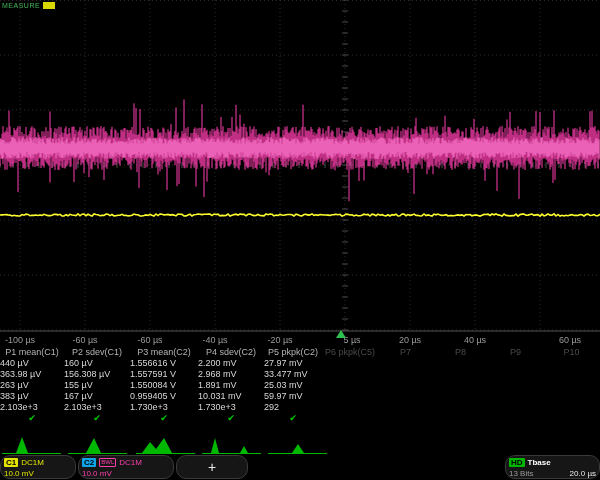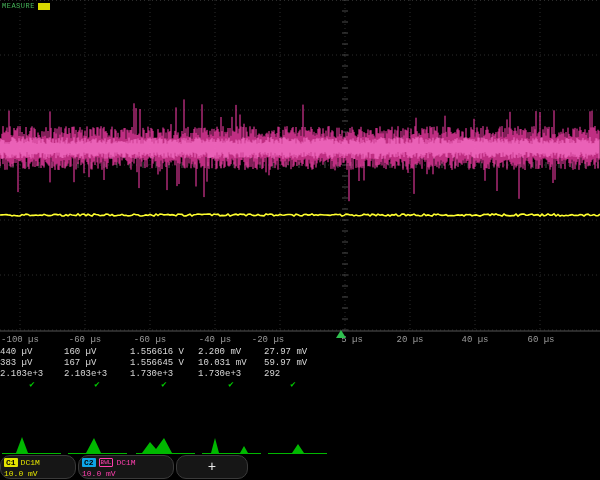--- a/index.html
+++ b/index.html
@@ -1,18 +1,18 @@
 <!DOCTYPE html>
 <html><head>
 <meta charset="utf-8">
 <style>
   * { margin:0; padding:0; box-sizing:border-box; }
   html,body { width:600px; height:480px; background:#000; overflow:hidden;
               font-family:"Liberation Sans", sans-serif; }
-  #screen { position:relative; width:600px; height:480px; background:#000;font-family:Liberation Mono, monospace; }
+  #screen { position:relative; width:600px; height:480px; background:#000; }
 
   
   #plot { position:absolute; top:0; left:0; display:block; }
 
   
   .tl { position:absolute; top:2px; left:2px; display:flex; gap:3px; align-items:center; z-index:4; }
   .tl-text { color:#46b85a; font-size:7px; letter-spacing:.5px; }
   .chip-mini { width:12px; height:7px; background:#d8d800; }
 
   
@@ -77,40 +77,66 @@
   <div class="tl">
     <span class="tl-text">MEASURE</span>
     <span class="chip-mini"></span>
   </div>
 
   <div class="time-axis">
     <span class="tlabel" style="left:20px">-100 µs</span>
     <span class="tlabel" style="left:85px">-60 µs</span>
     <span class="tlabel" style="left:150px">-60 µs</span>
     <span class="tlabel" style="left:215px">-40 µs</span>
-    <span class="tlabel" style="left:268px">-20 µs</span>
+    <span class="tlabel" style="left:280px">-20 µs</span>
     <span class="tlabel" style="left:352px">5 µs</span>
     <span class="tlabel" style="left:410px">20 µs</span>
     <span class="tlabel" style="left:475px">40 µs</span>
-    <span class="tlabel" style="left:541px">60 µs</span>
+    <span class="tlabel" style="left:570px">60 µs</span>
     <span class="trig"></span>
   </div>
 
   <div class="mtable">
+    <div class="mrow">
+      <div class="mcell mhead w0">P1 mean(C1)</div>
+      <div class="mcell mhead w1">P2 sdev(C1)</div>
+      <div class="mcell mhead w2">P3 mean(C2)</div>
+      <div class="mcell mhead w3">P4 sdev(C2)</div>
+      <div class="mcell mhead w4">P5 pkpk(C2)</div>
+      <div class="mcell mhead dim w5">P6 pkpk(C5)</div>
+      <div class="mcell mhead dim w6">P7</div>
+      <div class="mcell mhead dim w7">P8</div>
+      <div class="mcell mhead dim w8">P9</div>
+      <div class="mcell mhead dim w9">P10</div>
+    </div>
     <div class="mrow">
       <div class="mcell w0">440 µV</div>
       <div class="mcell w1">160 µV</div>
       <div class="mcell w2">1.556616 V</div>
       <div class="mcell w3">2.200 mV</div>
       <div class="mcell w4">27.97 mV</div>
     </div>
     <div class="mrow">
+      <div class="mcell w0">363.98 µV</div>
+      <div class="mcell w1">156.308 µV</div>
+      <div class="mcell w2">1.557591 V</div>
+      <div class="mcell w3">2.968 mV</div>
+      <div class="mcell w4">33.477 mV</div>
+    </div>
+    <div class="mrow">
+      <div class="mcell w0">263 µV</div>
+      <div class="mcell w1">155 µV</div>
+      <div class="mcell w2">1.550084 V</div>
+      <div class="mcell w3">1.891 mV</div>
+      <div class="mcell w4">25.03 mV</div>
+    </div>
+    <div class="mrow">
       <div class="mcell w0">383 µV</div>
       <div class="mcell w1">167 µV</div>
-      <div class="mcell w2">1.556645 V</div>
+      <div class="mcell w2">0.959405 V</div>
       <div class="mcell w3">10.031 mV</div>
       <div class="mcell w4">59.97 mV</div>
     </div>
     <div class="mrow">
       <div class="mcell w0">2.103e+3</div>
       <div class="mcell w1">2.103e+3</div>
       <div class="mcell w2">1.730e+3</div>
       <div class="mcell w3">1.730e+3</div>
       <div class="mcell w4">292</div>
     </div>
@@ -161,15 +187,25 @@
       </div>
       <div class="dline">
         <span>10.0 mV</span>
       </div>
     </div>
 
     <div class="dbox plusbox">
       <div class="plus">+</div>
     </div>
 
+    <div class="dbox tbasebox">
+      <div class="dline">
+        <span class="chip chip-hd">HD</span>
+        <span class="tbase-label">Tbase</span>
+      </div>
+      <div class="dline spread">
+        <span class="bits">13 Bits</span>
+        <span class="tscale">20.0 µs</span>
+      </div>
+    </div>
 
   </div>
 </div>
 
 </body></html>

